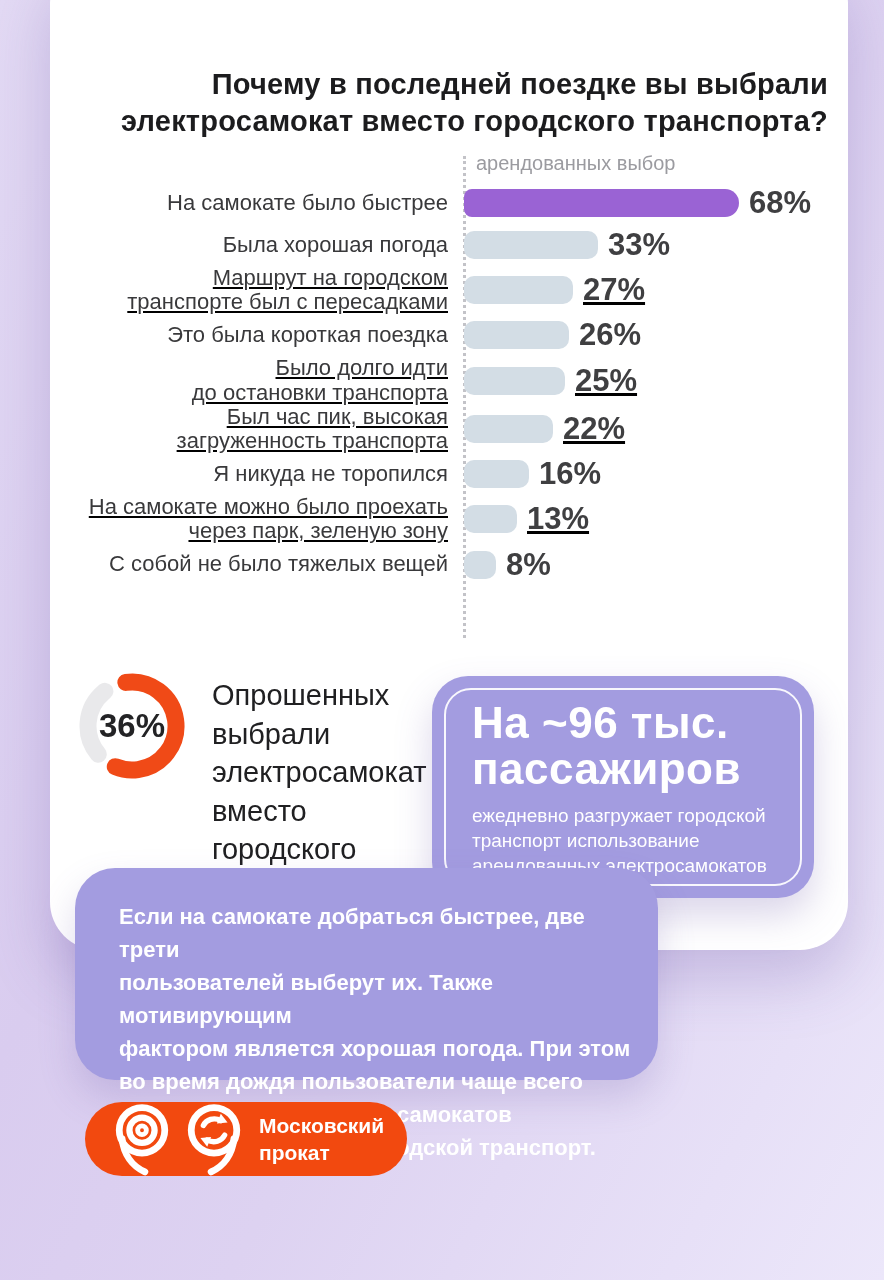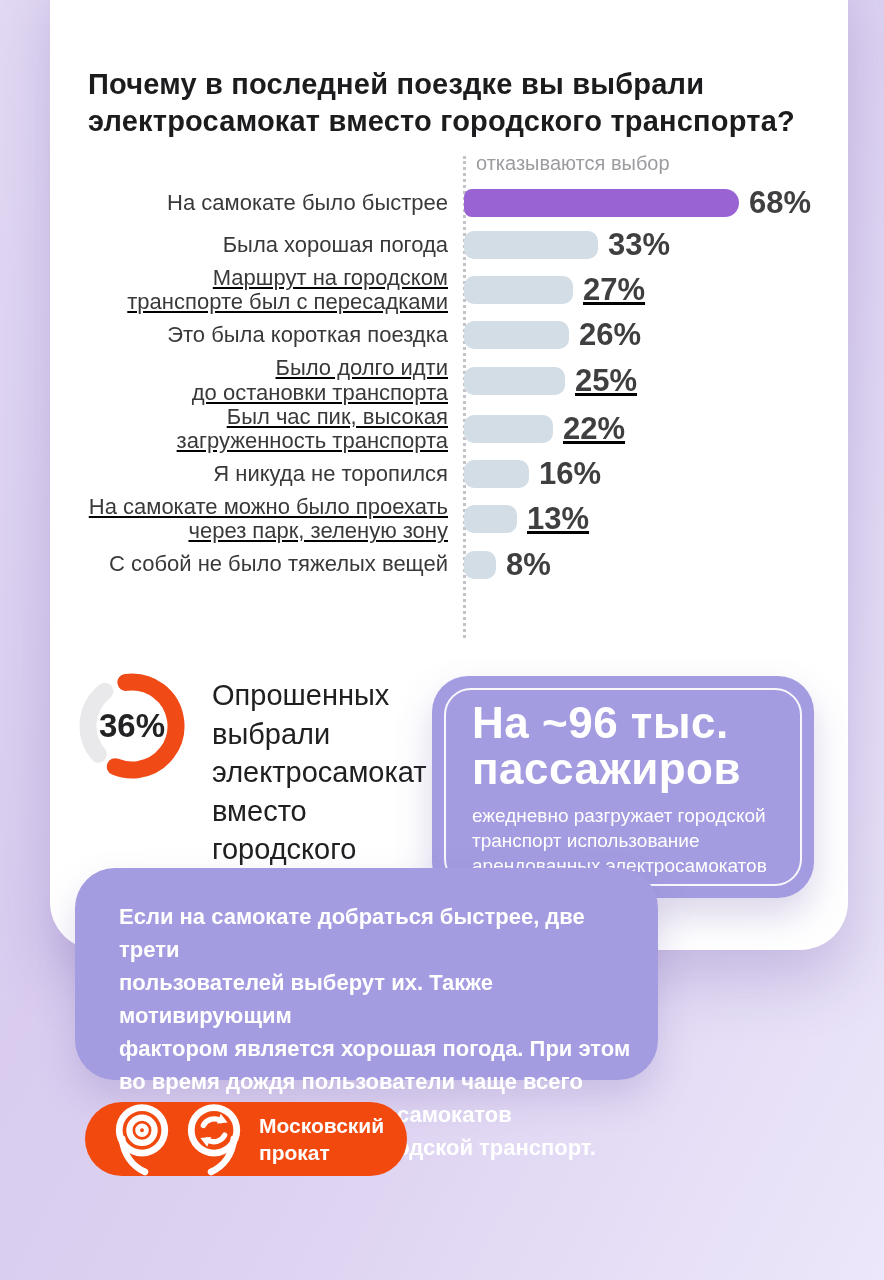--- a/index.html
+++ b/index.html
@@ -1,22 +1,22 @@
 <!DOCTYPE html>
 <html><head>
 <meta charset="utf-8">
 <style>
   html,body{margin:0;padding:0;}
   body{font-family:"Liberation Sans","DejaVu Sans",sans-serif;}
   #canvas{position:relative;width:884px;height:1280px;overflow:hidden;
     background:linear-gradient(118deg,#e3daf4 0%,#d9ccef 36%,#ddd2f1 58%,#ece7fa 100%);}
   .card{position:absolute;left:50px;top:-44px;width:798px;height:994px;background:#ffffff;
     border-radius:48px;box-shadow:0 28px 60px rgba(110,90,170,0.28);}
-  .title{position:absolute;left:88px;top:66px;width:724px;font-size:29px;line-height:1.28;
-    font-weight:bold;color:#1c1c1e;letter-spacing:0.2px;}
+  .title{position:absolute;left:104px;top:66px;width:724px;font-size:29px;line-height:1.28;
+    font-weight:bold;color:#1c1c1e;letter-spacing:0.2px;text-align:right;}
   .chart-note{position:absolute;left:476px;top:152px;font-size:20px;color:#9b9ba0;}
   .dotted-line{position:absolute;left:463px;top:156px;height:482px;width:0;
     border-left:3px dotted #c3c3c8;}
   .bar-rows{position:absolute;left:88px;top:182px;width:740px;display:flex;flex-direction:column;}
   .bar-row{display:flex;align-items:center;min-height:42px;}
   .bar-row.two-line{min-height:48px;text-decoration:underline;}
   .bar-label{flex:0 0 360px;text-align:right;margin-right:16px;font-size:22px;line-height:1.1;
     color:#39393b;white-space:pre-line;}
   .bar{height:28px;background:#d3dde5;border-radius:10px;flex:0 0 auto;}
   .bar-highlight{background:#9a63d4;border-radius:8px 14px 14px 8px;}
@@ -47,21 +47,21 @@
 </style>
 </head>
 <body>
 
 <div id="canvas">
 
   <div class="card"></div>
 
   <div class="title">Почему в последней поездке вы выбрали электросамокат вместо городского транспорта?</div>
 
-  <div class="chart-note">отказываются выбор</div>
+  <div class="chart-note">арендованных выбор</div>
   <div class="dotted-line"></div>
 
   <div class="bar-rows">
       <div class="bar-row">
         <span class="bar-label">На самокате было быстрее</span>
         <div class="bar bar-highlight" style="width: 275px;"></div>
         <span class="bar-value">68%</span>
       </div>
       <div class="bar-row">
         <span class="bar-label">Была хорошая погода</span>

